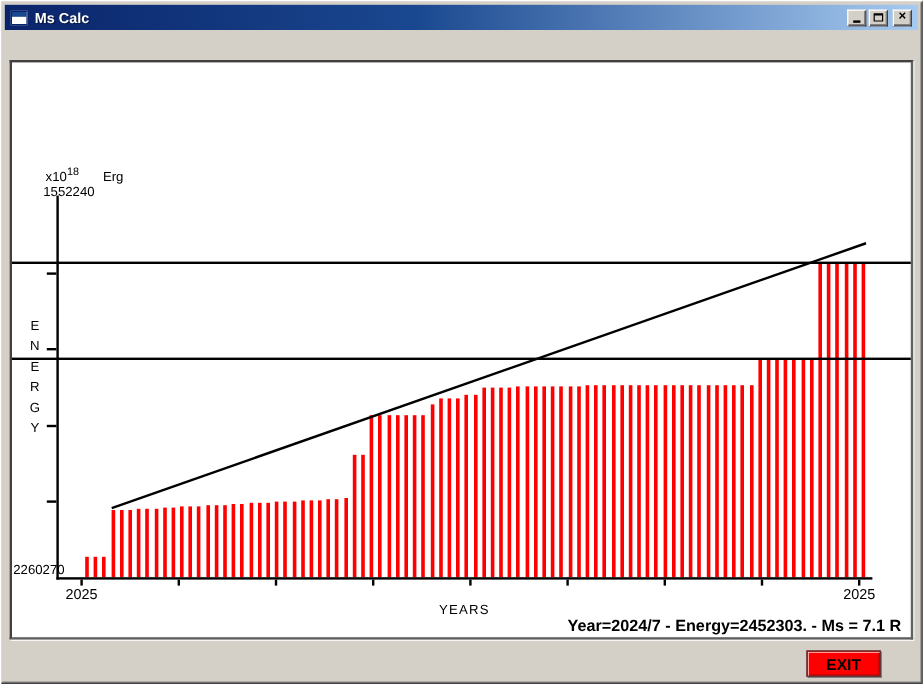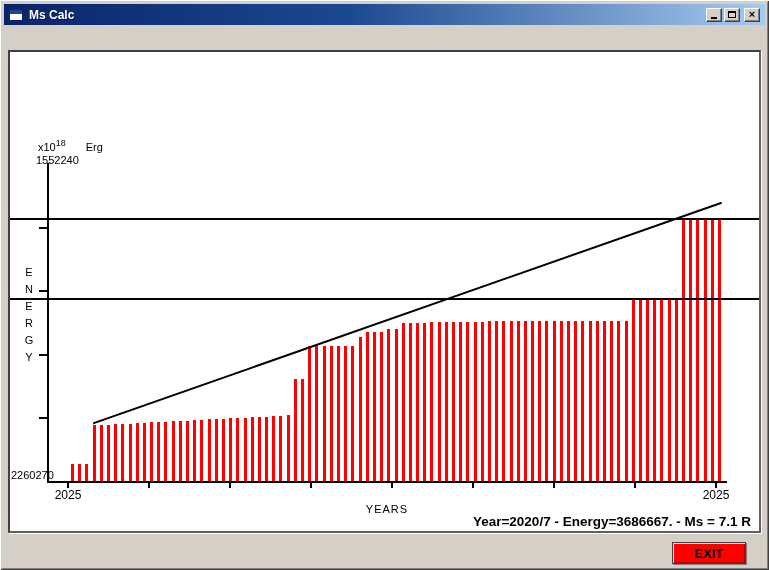--- a/index.html
+++ b/index.html
@@ -231,22 +231,22 @@
           <div class="ytick" style="top: 365.4px;"></div>
         </div>
 
       <svg class="overlay" id="trend-svg" width="749" height="479">
         <line id="trend" stroke="#000000" stroke-width="2" x1="83.10999999999558" y1="371.37874659400546" x2="711.6699999999948" y2="150.71389645776566"></line>
       </svg>
 
       <div class="xtick-label" style="left:38px;">2025</div>
       <div class="xtick-label" style="left:686px;">2025</div>
       <div class="years-label">YEARS</div>
-      <div class="status-line">Year=2020/7 - Energy=3686667. - Ms = 7.1 R</div>
+      <div class="status-line">Year=2024/7 - Energy=2452303. - Ms = 7.1 R</div>
     </div>
   </div>
 
   <div class="bottom-strip">
 
-    <div class="btn3d cbtn" style="left: 668px; top: 9px; width: 74px; position: absolute; background: rgb(255, 0, 0);">EXIT</div>
+    <div class="btn3d cbtn" style="left: 668px; top: 9px; width: 62px; position: absolute; background: rgb(255, 0, 0);">EXIT</div>
   </div>
 
 </div>
 
 </body></html>

